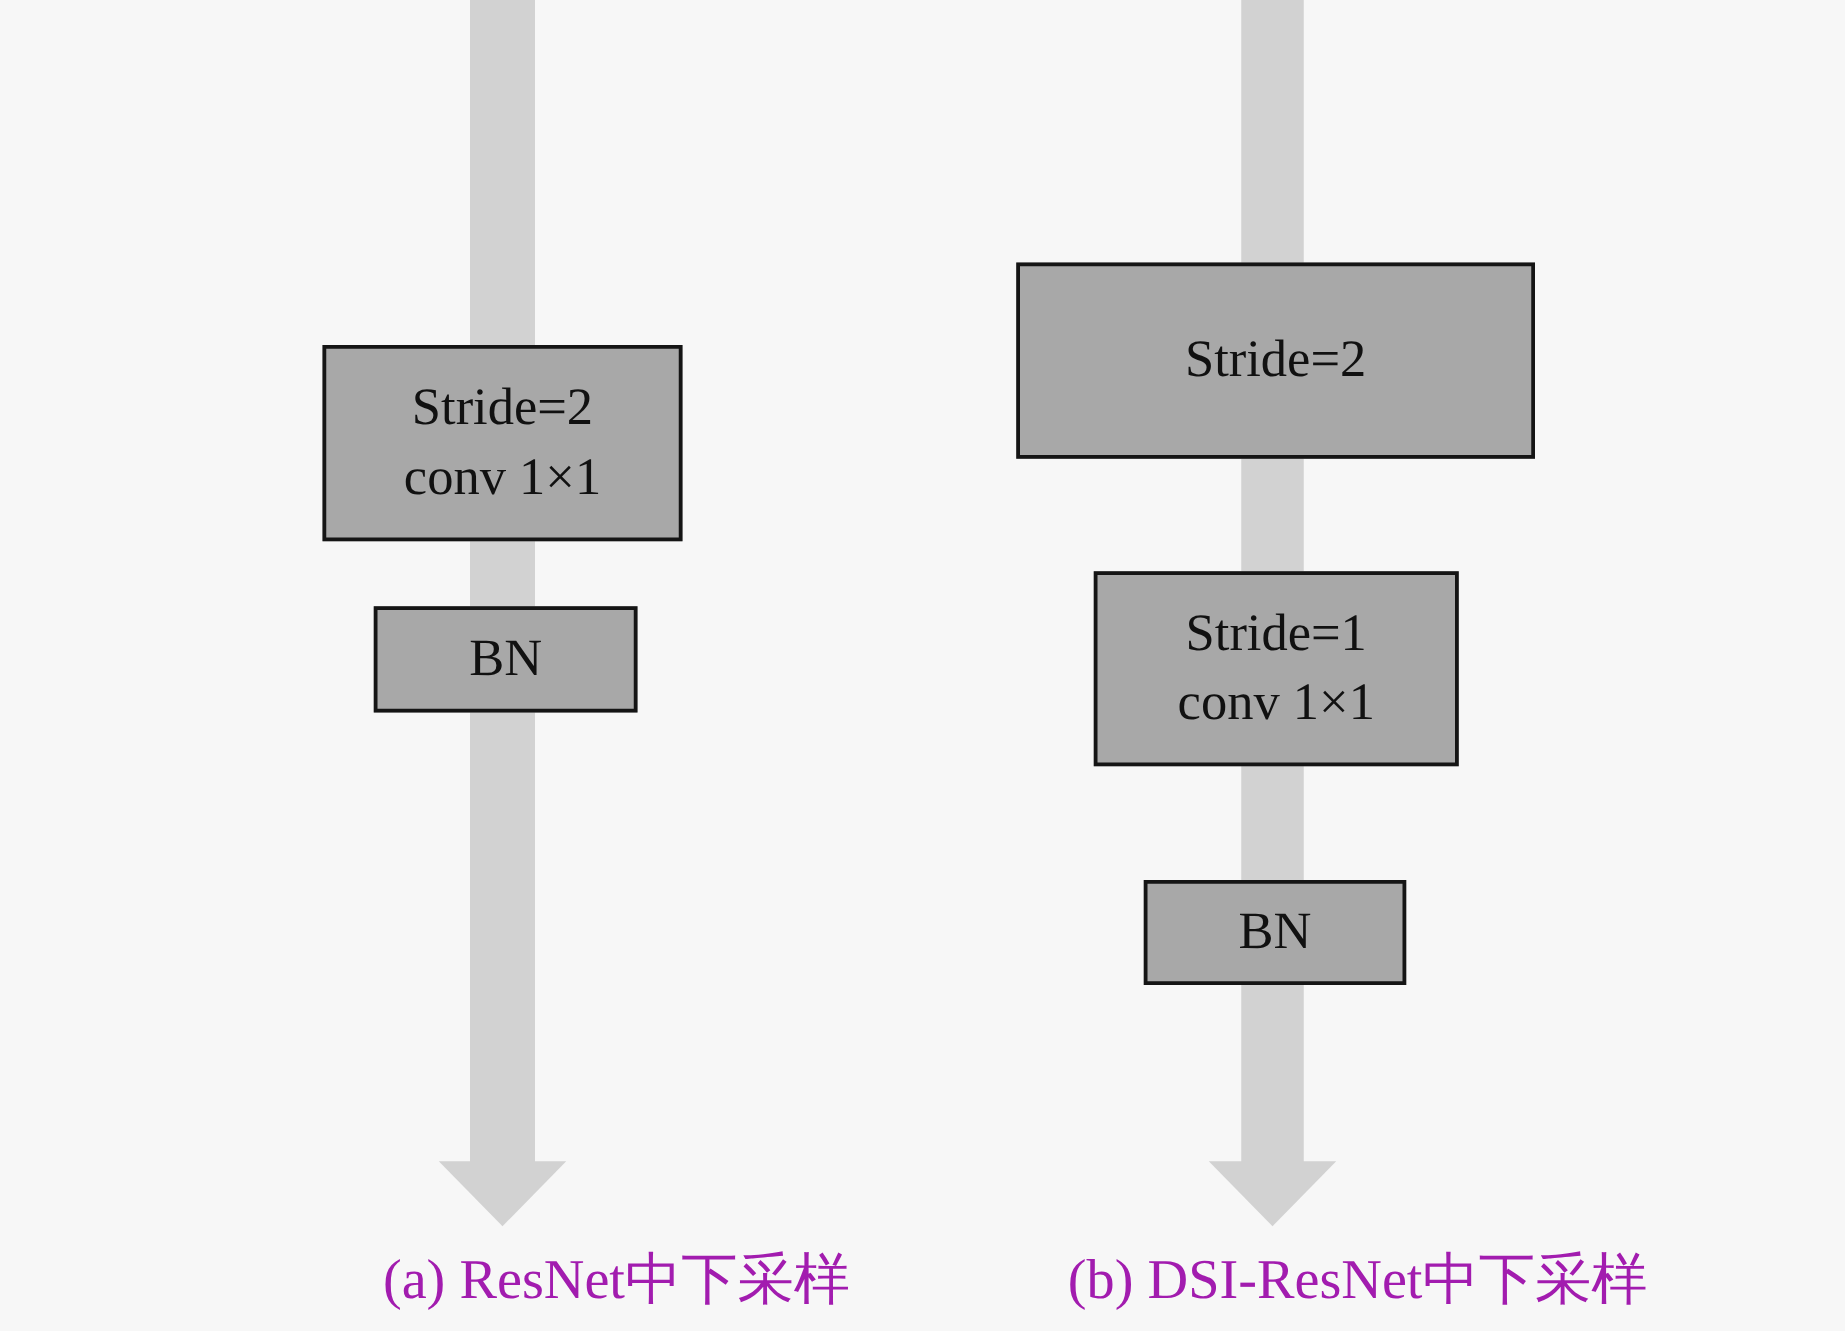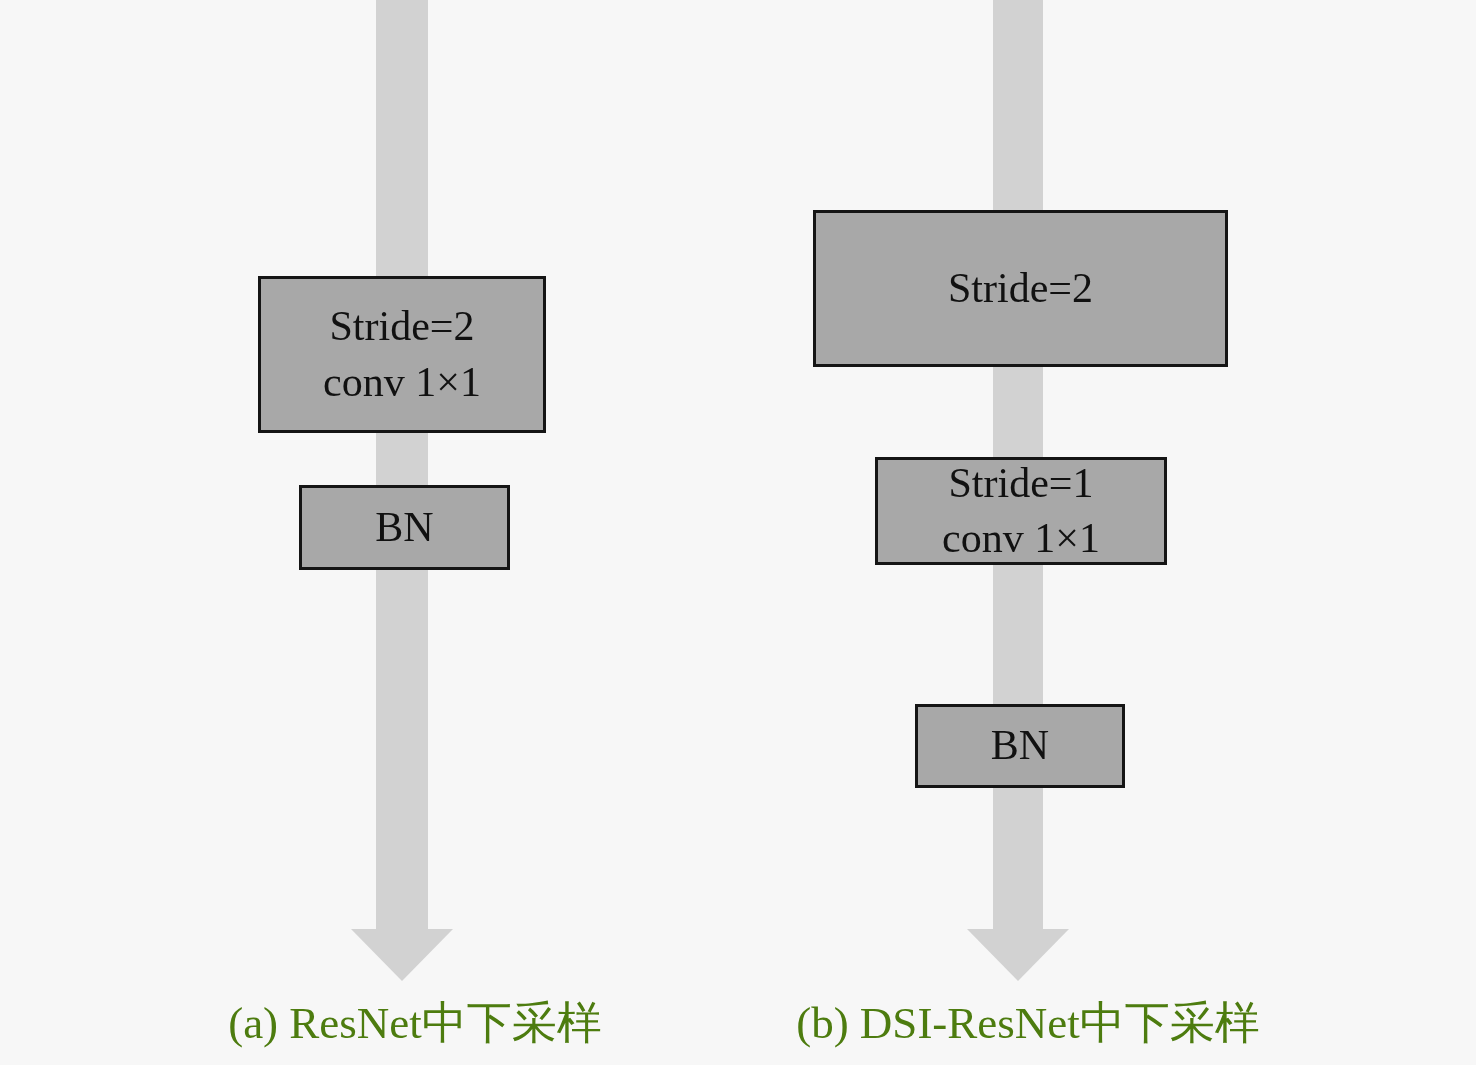--- a/index.html
+++ b/index.html
@@ -48,30 +48,30 @@
     align-items: center;
     justify-content: center;
     color: #111;
     font-size: 42px;
     line-height: 1.32;
     text-align: center;
   }
   .box-a1 { left: 258px; top: 276px; width: 288px; height: 157px; }
   .box-a2 { left: 299px; top: 485px; width: 211px; height: 85px; }
   .box-b1 { left: 813px; top: 210px; width: 415px; height: 157px; }
-  .box-b2 { left: 875px; top: 457px; width: 292px; height: 108px; }
+  .box-b2 { left: 875px; top: 457px; width: 292px; height: 156px; }
   .box-b3 { left: 915px; top: 704px; width: 210px; height: 84px; }
 
   
   .caption {
     position: absolute;
     top: 993px;
-    color: #4d7c0f;
+    color: #a21caf;
     font-size: 45px;
-    text-align: center;
+    text-align: right;
     white-space: nowrap;
   }
   .cap-a { left: 150px; width: 530px; }
   .cap-b { left: 738px; width: 580px; }
 </style>
 </head>
 <body>
 
 <div class="canvas">
 

